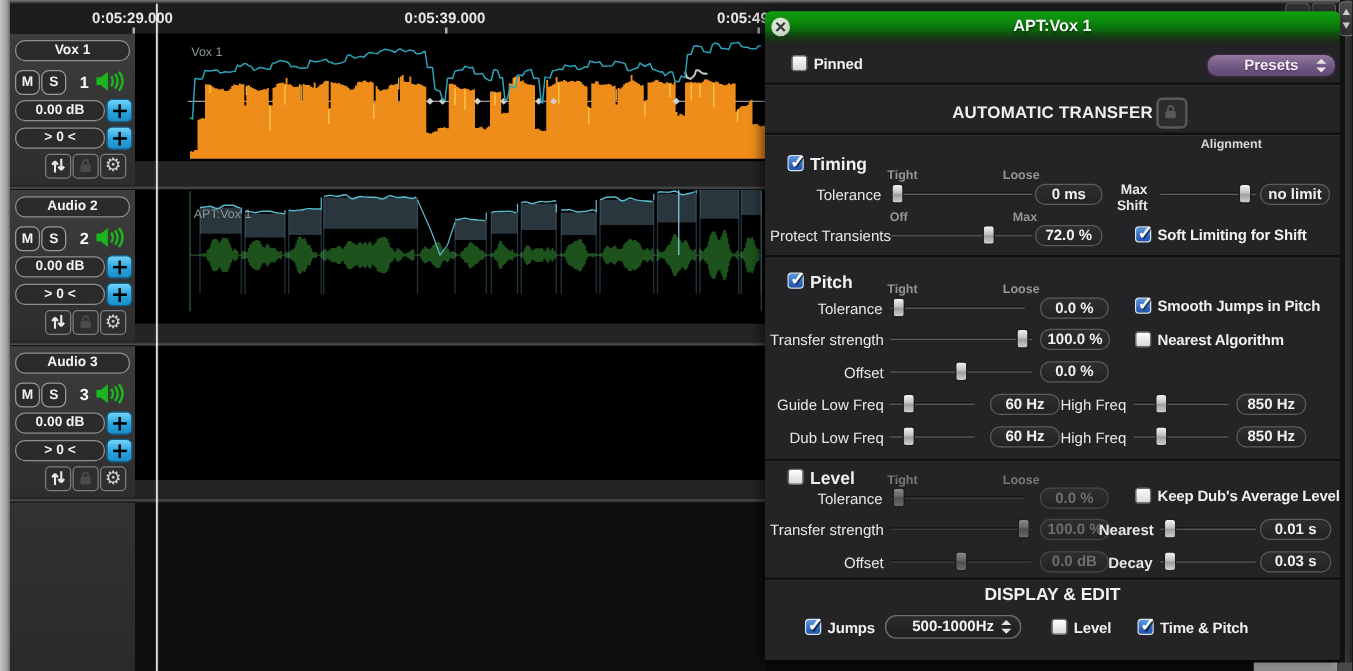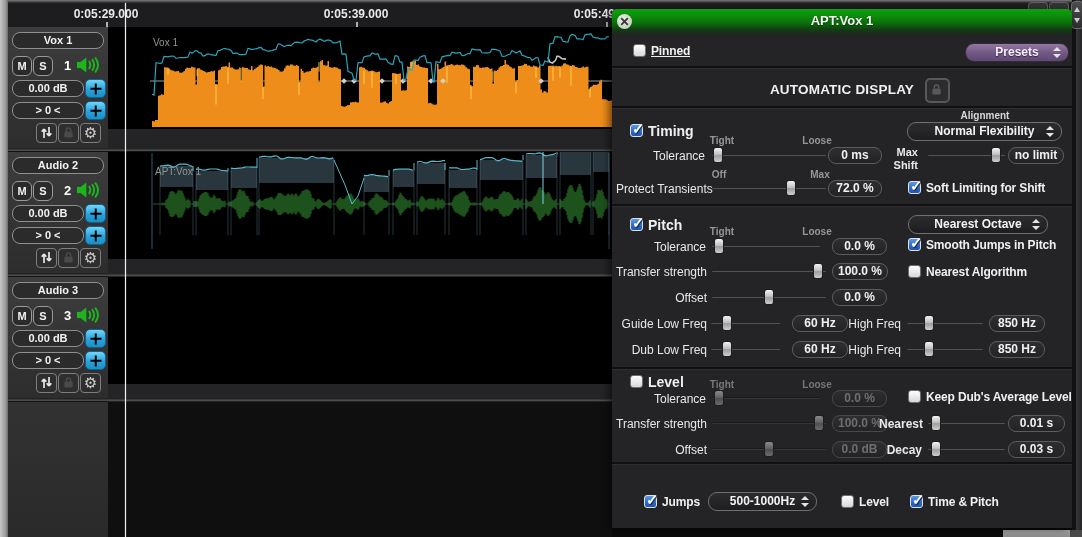--- a/index.html
+++ b/index.html
@@ -386,45 +386,41 @@
     <div id="dlg-titlebar">
       <div id="dlg-close">
         <svg width="9" height="9" viewBox="0 0 9 9">
           <path d="M1.2 1.2 L7.8 7.8 M7.8 1.2 L1.2 7.8" stroke="#3a3a3a" stroke-width="1.9"></path>
         </svg>
       </div>
       <div id="dlg-title">APT:Vox 1</div>
     </div>
 
     <div class="cb" style="left:21px;top:35px;"></div>
-    <div class="cblabel" style="left:39px;top:35px;text-decoration:underline;">Pinned</div>
+    <div class="cblabel" style="left:39px;top:35px;">Pinned</div>
     <div class="ddown purple" style="left:353px;top:34px;width:102px;">
       <span>Presets</span>
       <span class="uddot"></span>
     </div>
 
     <div class="dsep" style="top:57px;"></div>
 
-    <div class="sechead" style="left:0;top:73px;width:100%;text-align:center;font-size:13.5px;letter-spacing:0.2px;">AUTOMATIC DISPLAY</div>
+    <div class="sechead" style="left:0;top:73px;width:100%;text-align:center;font-size:13.5px;letter-spacing:0.2px;">AUTOMATIC TRANSFER</div>
     <div id="at-lock">
       <svg width="13" height="13" viewBox="0 0 14 14" style="margin:3px 0 0 3px;">
         <rect x="2.5" y="6" width="9" height="6.5" rx="1.5" fill="#585858"></rect>
         <path d="M4.7 6 V4.4 a2.3 2.3 0 0 1 4.6 0 V6" fill="none" stroke="#585858" stroke-width="1.6"></path>
       </svg>
     </div>
 
     <div class="dsep" style="top:97px;"></div>
 
     <div class="minilab" style="left:373px;top:101px;color:#d8d8d8;">Alignment</div>
     <div class="cb checked" style="left:18px;top:115px;"></div>
     <div class="sechead" style="left:36px;top:114px;">Timing</div>
-    <div class="ddown" style="left:295px;top:113px;width:153px;">
-      <span>Normal Flexibility</span>
-      <span class="uddot"></span>
-    </div>
     <div class="minilab" style="left:110px;top:126px;">Tight</div>
     <div class="minilab" style="left:205px;top:126px;">Loose</div>
 
     <div class="dlabel" style="left:0px;top:140px;width:93px;">Tolerance</div>
     <div class="slider" style="left:100px;top:138px;width:114px;">
       <span class="track"></span>
       <span class="thumb" style="left:1px;"></span>
     </div>
     <div class="vbox" style="left:216px;top:138px;width:52px;">0 ms</div>
     <div class="dlabel b" style="left:246px;top:137px;width:60px;font-size:11px;line-height:1.15;white-space:pre-line;">Max
@@ -444,24 +440,20 @@
       <span class="thumb" style="left:74px;"></span>
     </div>
     <div class="vbox" style="left:216px;top:171px;width:52px;">72.0 %</div>
     <div class="cb checked" style="left:296px;top:172px;"></div>
     <div class="cblabel" style="left:314px;top:172px;">Soft Limiting for Shift</div>
 
     <div class="dsep" style="top:195px;"></div>
 
     <div class="cb checked" style="left:18px;top:209px;"></div>
     <div class="sechead" style="left:36px;top:208px;">Pitch</div>
-    <div class="ddown" style="left:296px;top:206px;width:138px;">
-      <span>Nearest Octave</span>
-      <span class="uddot"></span>
-    </div>
     <div class="minilab" style="left:110px;top:217px;">Tight</div>
     <div class="minilab" style="left:205px;top:217px;">Loose</div>
 
     <div class="dlabel" style="left:0px;top:231px;width:94px;">Tolerance</div>
     <div class="slider" style="left:100px;top:229px;width:108px;">
       <span class="track"></span>
       <span class="thumb" style="left:2px;"></span>
     </div>
     <div class="vbox" style="left:220px;top:229px;width:53px;">0.0 %</div>
     <div class="cb checked" style="left:296px;top:229px;"></div>
@@ -546,20 +538,21 @@
     <div class="vbox dim" style="left:220px;top:432px;width:53px;">0.0 dB</div>
     <div class="dlabel b" style="left:250px;top:434px;width:60px;">Decay</div>
     <div class="slider" style="left:316px;top:432px;width:77px;">
       <span class="track"></span>
       <span class="thumb" style="left:3px;"></span>
     </div>
     <div class="vbox" style="left:396px;top:432px;width:55px;">0.03 s</div>
 
     <div class="dsep" style="top:453px;"></div>
 
+    <div class="sechead" style="left:0;top:458px;width:100%;text-align:center;">DISPLAY &amp; EDIT</div>
     <div class="cb checked" style="left:32px;top:486px;"></div>
     <div class="cblabel" style="left:50px;top:486px;">Jumps</div>
     <div class="ddown" style="left:96px;top:483px;width:107px;">
       <span>500-1000Hz</span>
       <span class="uddot"></span>
     </div>
     <div class="cb" style="left:229px;top:486px;"></div>
     <div class="cblabel" style="left:247px;top:486px;">Level</div>
     <div class="cb checked" style="left:298px;top:486px;"></div>
     <div class="cblabel" style="left:316px;top:486px;">Time &amp; Pitch</div>

